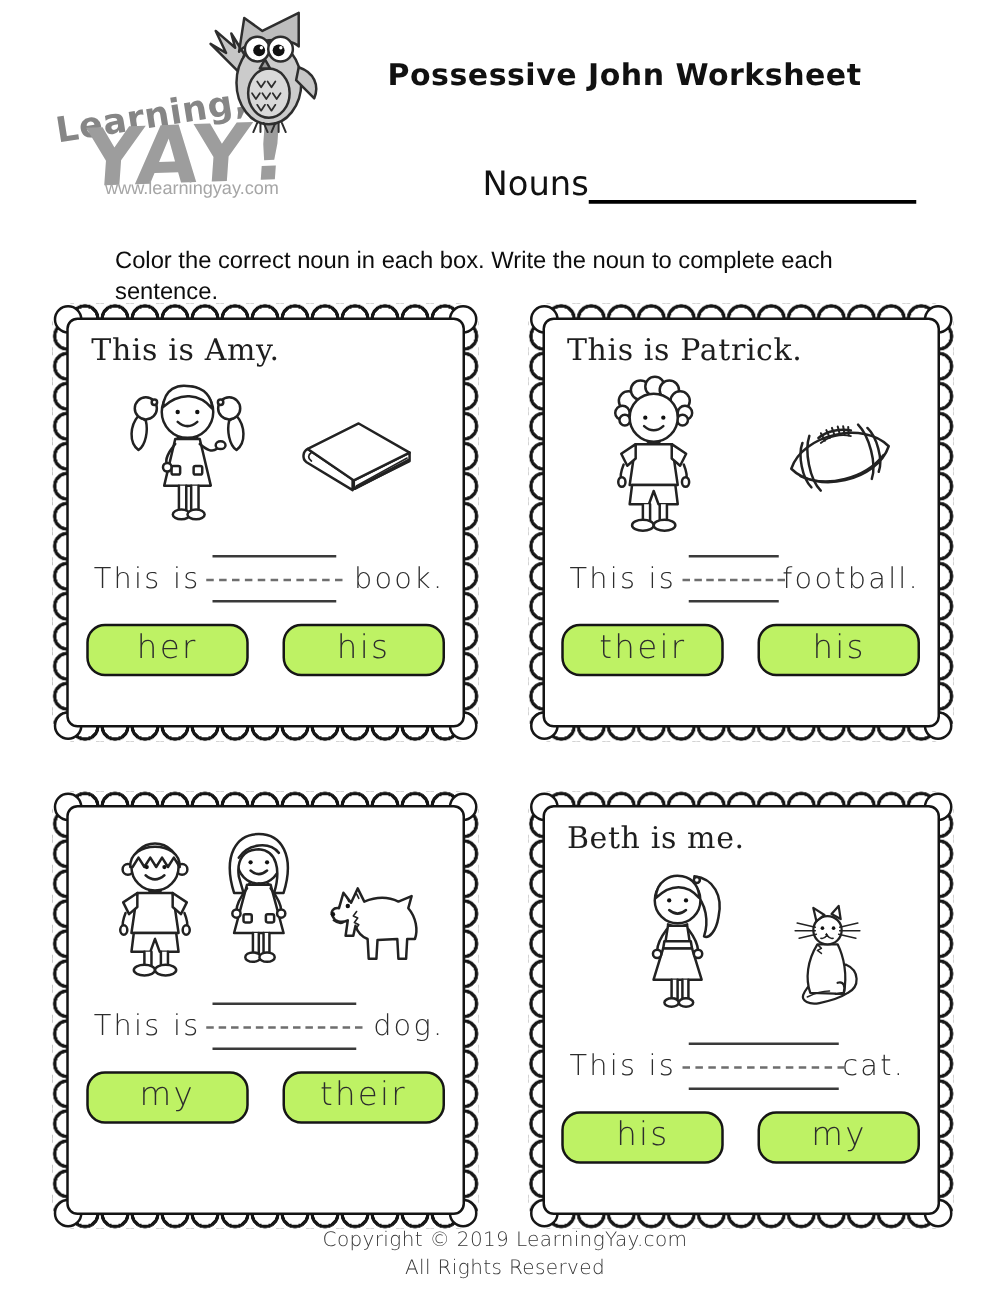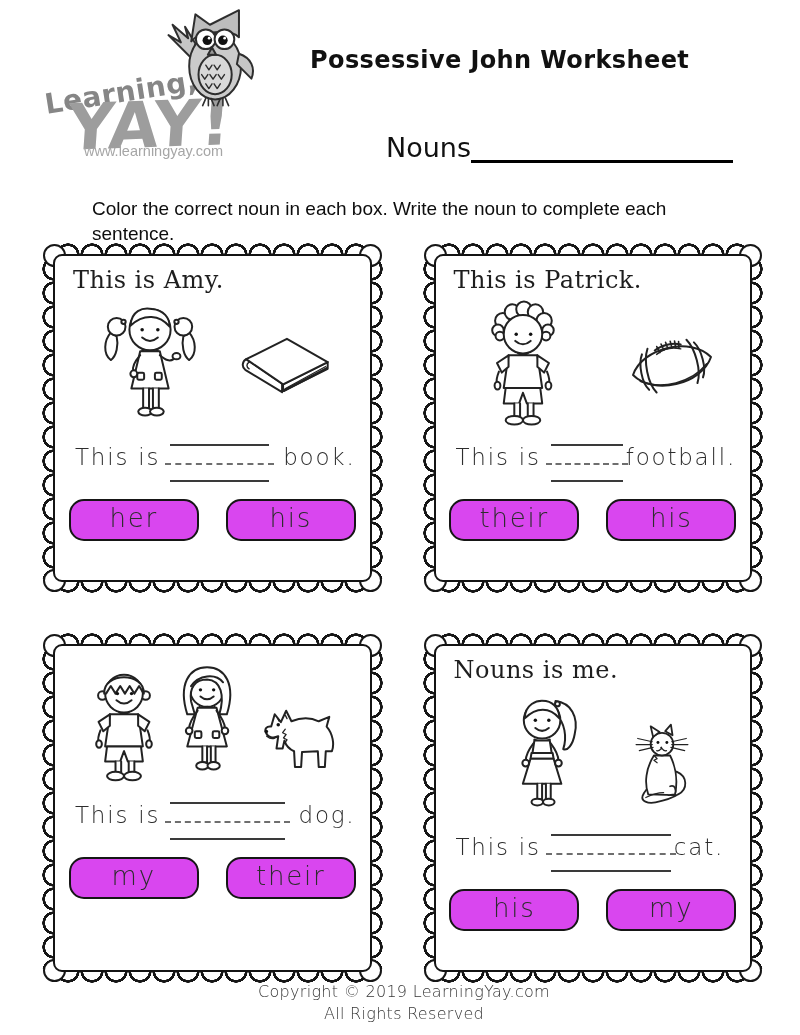--- a/index.html
+++ b/index.html
@@ -54,31 +54,31 @@
     border:2.5px solid #141414;border-radius:9px;padding:8px 14px 6px;
     display:flex;flex-direction:column;}
 
   .card-heading{font-family:"DejaVu Serif","Liberation Serif",serif;font-size:24px;
     color:#1e1e1e;letter-spacing:.5px;margin:2px 0 2px 4px;}
 
   .art-row{display:flex;align-items:flex-start;height:138px;padding:0 4px;}
 
   .thin{font-family:"DejaVu Sans",sans-serif;font-weight:300;color:#2d2d2d;letter-spacing:1.8px;}
 
-  .sentence-row{display:flex;margin-top:10px;padding-left:6px;
+  .sentence-row{display:flex;align-items:center;margin-top:10px;padding-left:6px;
     font-size:23px;white-space:nowrap;}
   .blank{position:relative;display:inline-block;width:120px;height:34px;margin:0 2px 0 10px;
     border-top:2px solid #3a3a3a;border-bottom:2px solid #3a3a3a;}
   .blank .mid{position:absolute;left:-5px;right:-5px;top:50%;border-top:2px dashed #6e6e6e;}
   .suffix{margin-left:12px;}
   .suffix.tight{margin-left:1px;}
 
   .options-row{display:flex;justify-content:center;gap:27px;margin-top:17px;}
   .option{border:2.3px solid #161616;border-radius:15px;min-width:94px;padding:2px 16px 6px;
-    text-align:center;font-size:26px;background:#d946ef;cursor:pointer;}
+    text-align:center;font-size:26px;background:#bef264;cursor:pointer;}
 
   
   .footer{position:absolute;left:4px;top:981px;width:100%;text-align:center;
     font-size:16px;color:#363636;line-height:1.35;letter-spacing:.3px;
     font-family:"DejaVu Sans",sans-serif;font-weight:300;}
 
   
   svg.line-art{display:block;}
   svg.line-art *{vector-effect:non-scaling-stroke;}
 </style>
@@ -348,21 +348,21 @@
     <div class="card">
       <div class="sc sc-top"></div>
         <div class="sc sc-bottom"></div>
       <div class="sc sc-left"></div>
         <div class="sc sc-right"></div>
       <div class="sc-c tl"></div>
         <div class="sc-c tr"></div>
         <div class="sc-c bl"></div>
         <div class="sc-c br"></div>
       <div class="card-inner">
-        <div class="card-heading">Nouns is me.</div>
+        <div class="card-heading">Beth is me.</div>
         <div class="art-row">
           <svg class="line-art" width="100" height="134" viewBox="0 0 104 136" style="margin-left:40px">
             <g stroke="#222" stroke-width="2" fill="#fff" stroke-linejoin="round" stroke-linecap="round">
               <path d="M64,14 C80,16 88,30 84,48 C82,60 76,66 72,64 C76,52 74,36 64,28 Z"></path>
               <circle cx="66" cy="17" r="2.5"></circle>
               <circle cx="50" cy="34" r="19"></circle>
               <path d="M32,32 C32,18 44,12 54,14 C64,16 68,24 68,32 C58,20 44,20 32,32 Z"></path>
               <circle cx="43" cy="34" r="1.8" fill="#111" stroke="none"></circle>
               <circle cx="57" cy="34" r="1.8" fill="#111" stroke="none"></circle>
               <path d="M43,42 Q50,48 57,42" fill="none"></path>

